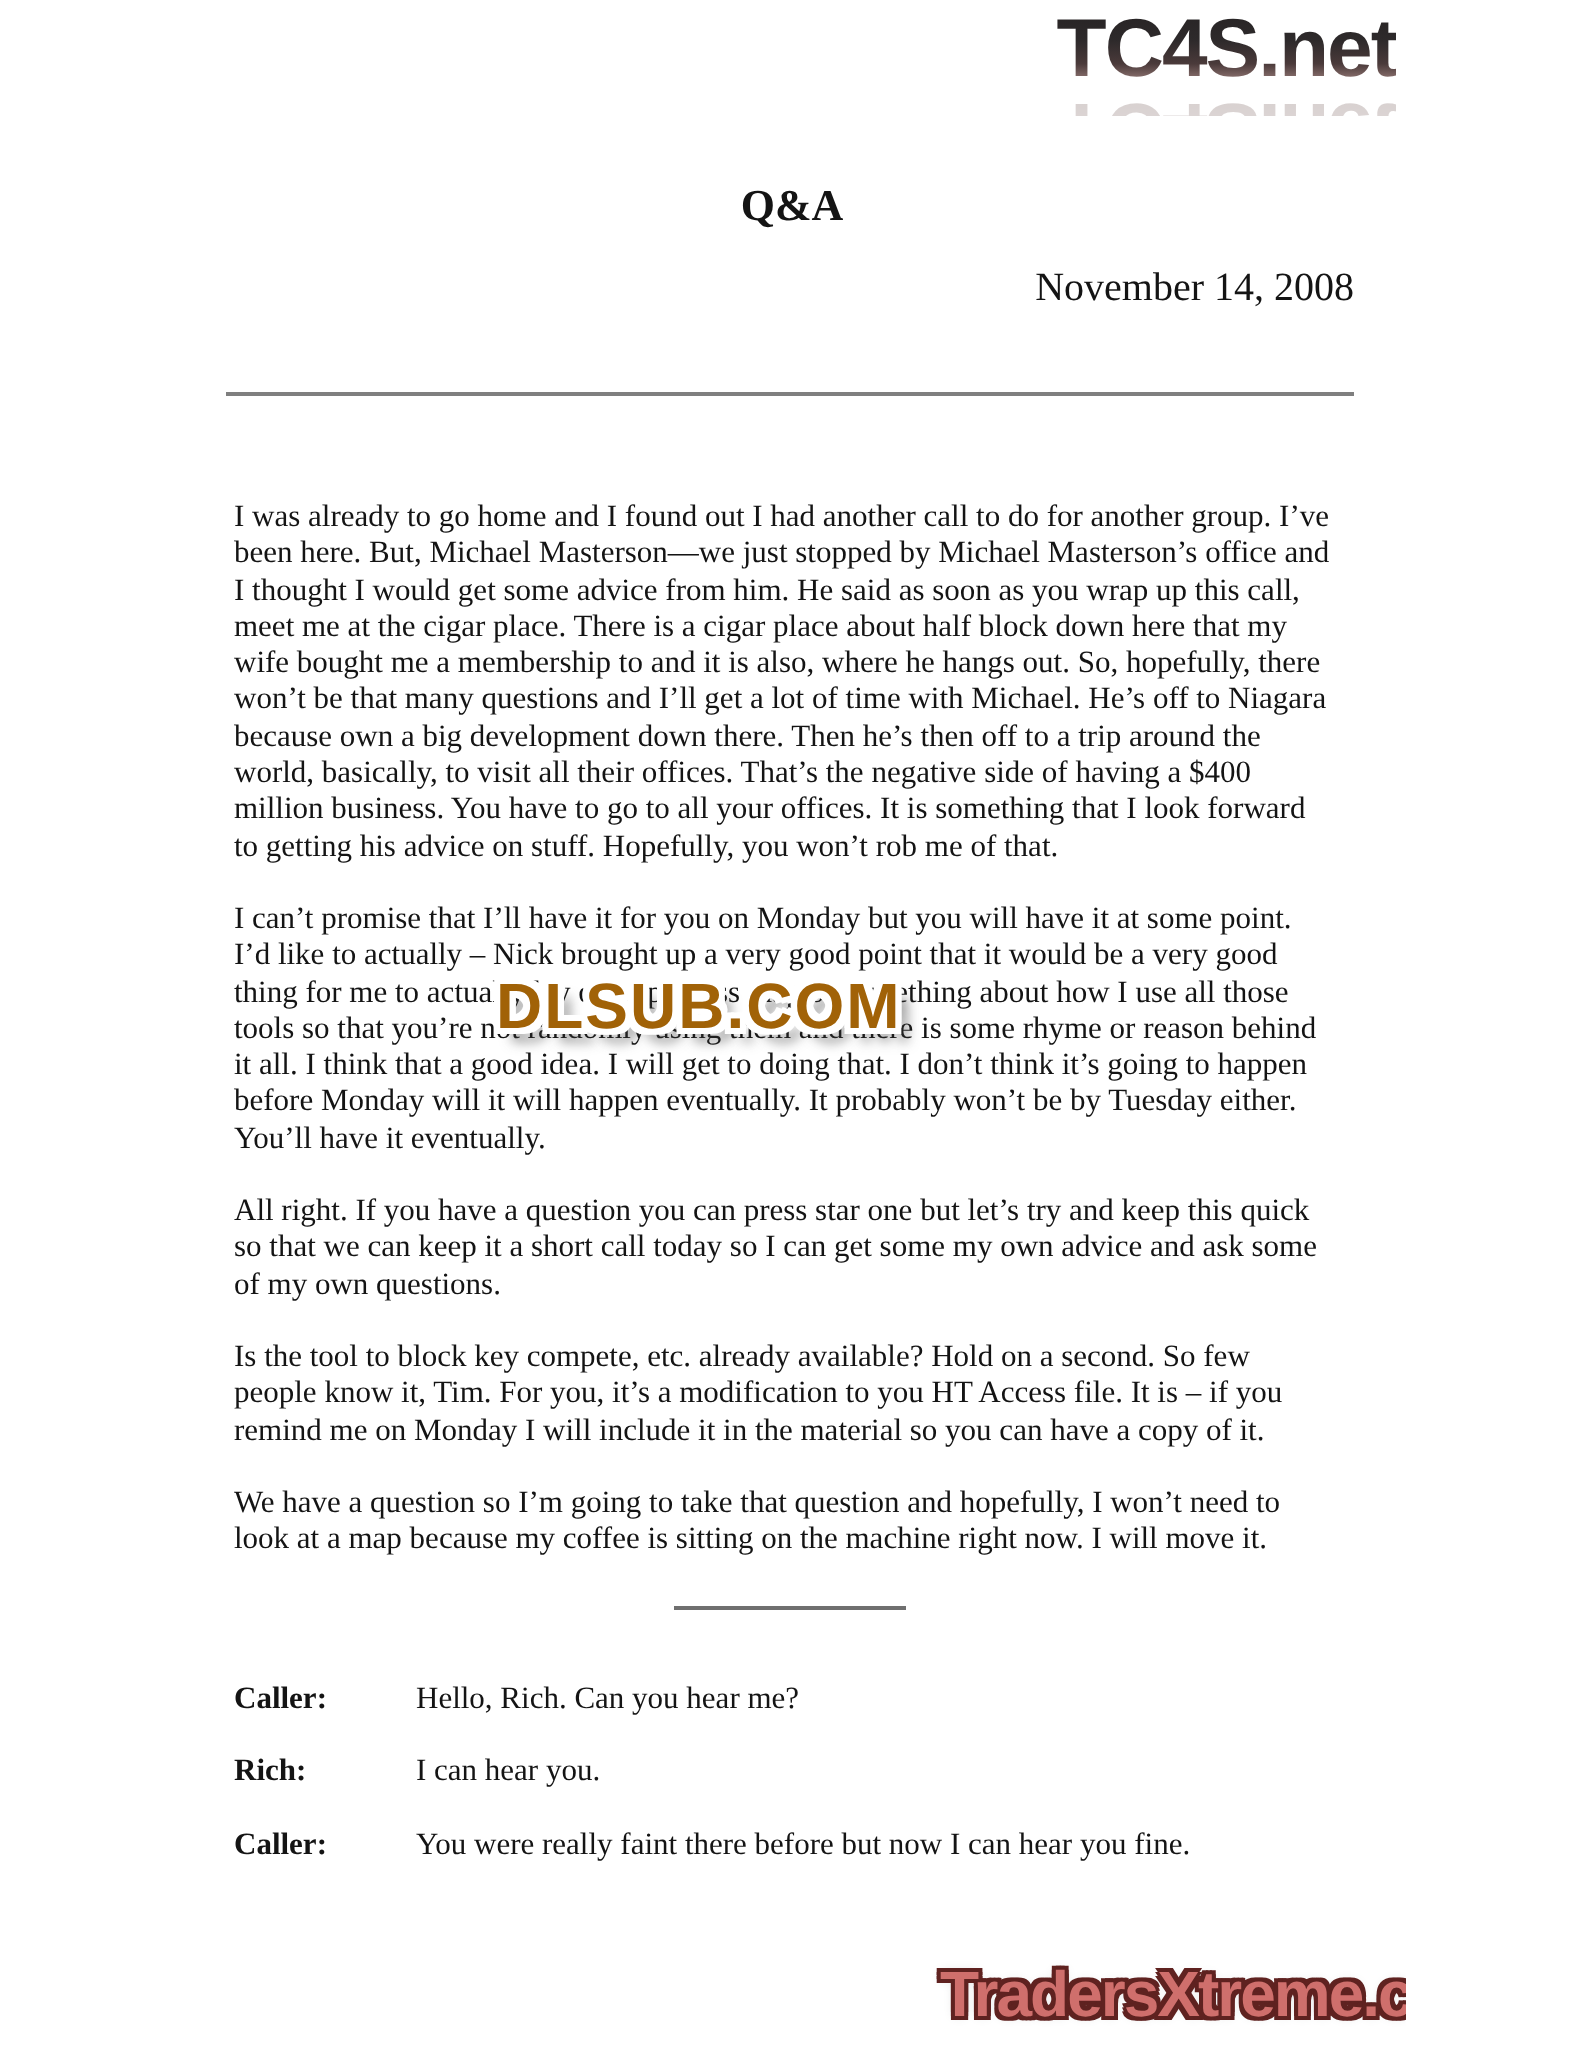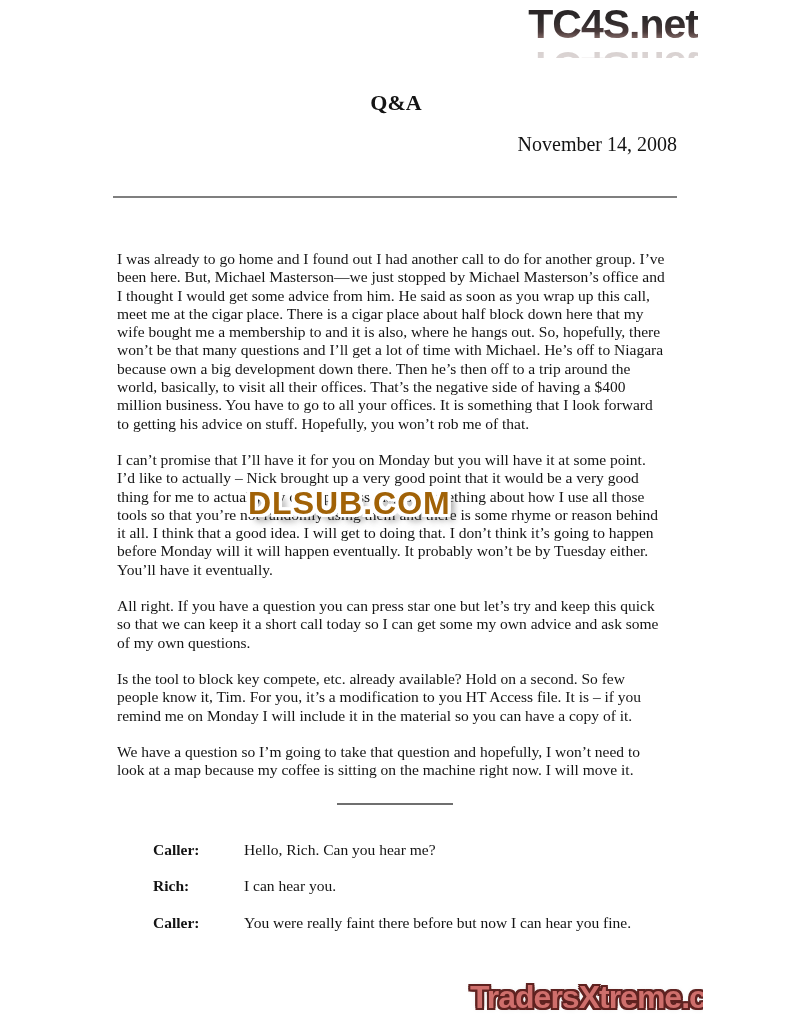--- a/index.html
+++ b/index.html
@@ -115,21 +115,21 @@
 
   
   .dialogue {
     position: absolute;
     top: 841px;
     left: 117px;
     width: 561px;
     font-size: 15.5px;
     line-height: 18.3px;
   }
-  .dialogue-row { display: flex; margin-bottom: 18px; margin-left: 36px; }
+  .dialogue-row { display: flex; margin-bottom: 18px; }
   .speaker { width: 91px; flex: 0 0 91px; font-weight: bold; }
   .utterance { flex: 1; }
 
   
   .wm-bottom {
     position: absolute;
     top: 981px;
     left: 470px;
     font-family: "Liberation Sans", sans-serif;
     font-weight: bold;

